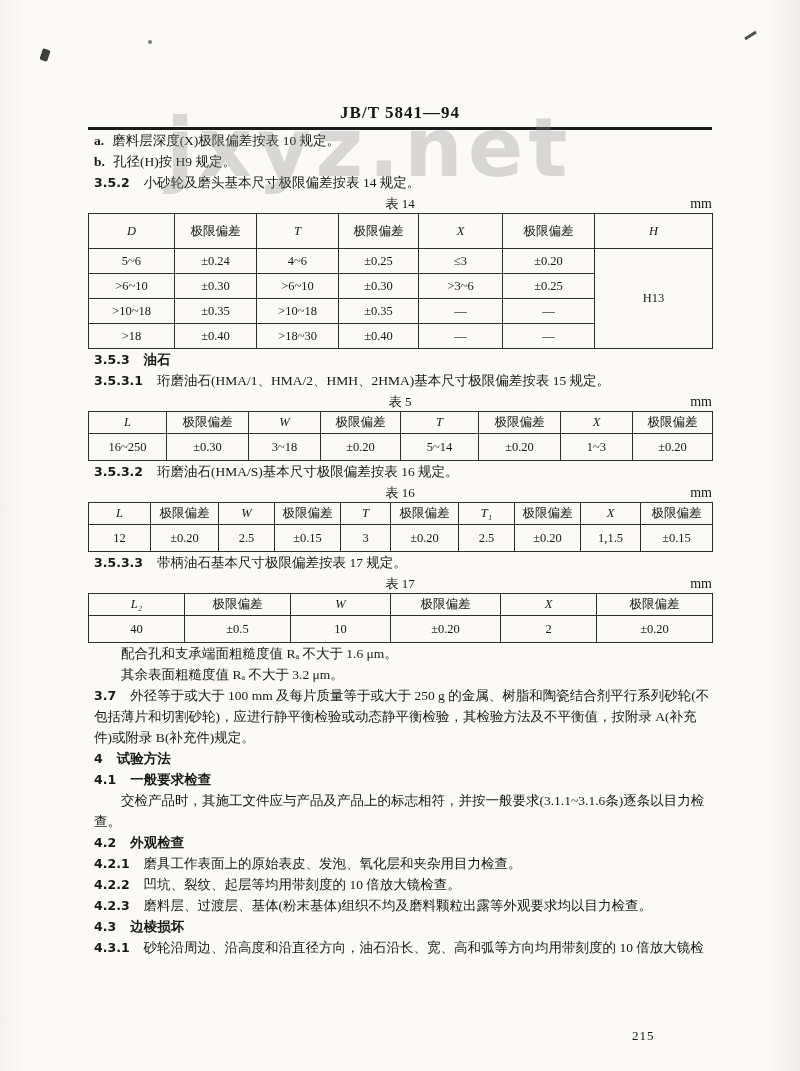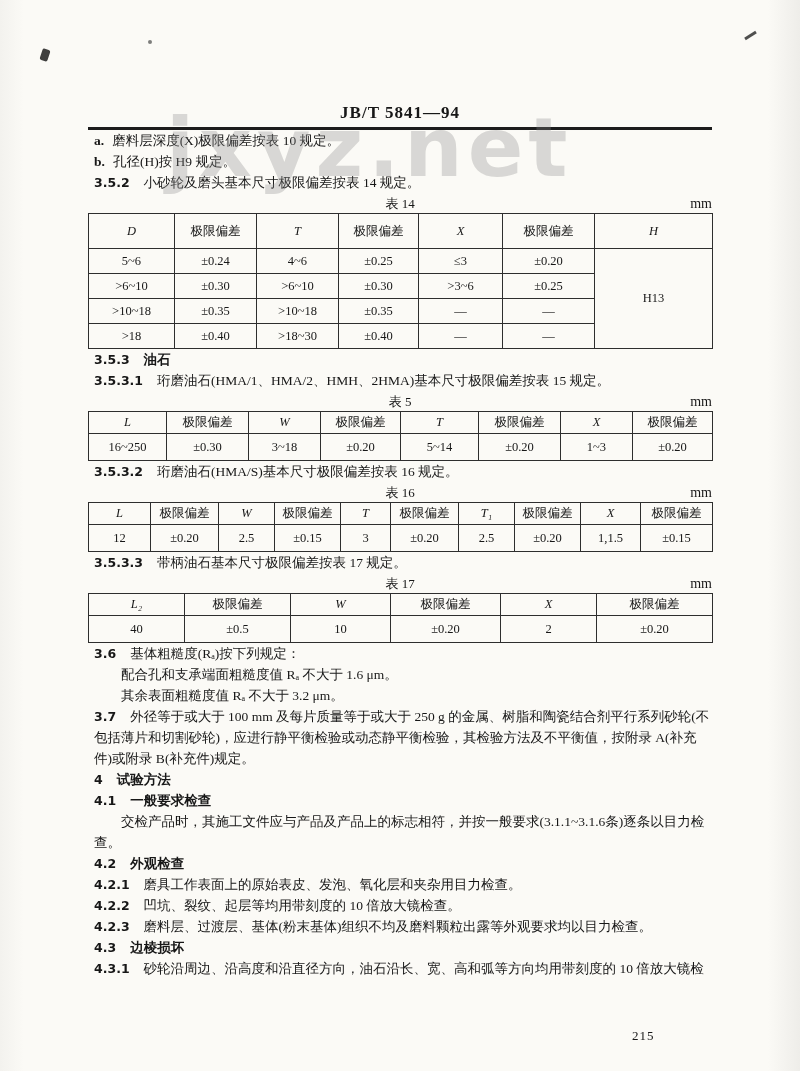--- a/index.html
+++ b/index.html
@@ -257,23 +257,20 @@
           <td>40</td>
           <td>±0.5</td>
           <td>10</td>
           <td>±0.20</td>
           <td>2</td>
           <td>±0.20</td>
         </tr>
       </tbody>
     </table>
 
-    <p class="clause mt10">
-      <span class="num">3.6</span><span class="txt">基体粗糙度(Rₐ)按下列规定：</span>
-    </p>
     <p class="clause indent2">配合孔和支承端面粗糙度值 Rₐ 不大于 1.6 μm。</p>
     <p class="clause indent2">其余表面粗糙度值 Rₐ 不大于 3.2 μm。</p>
 
     <p class="clause mt6">
       <span class="num">3.7</span><span class="txt">外径等于或大于 100 mm 及每片质量等于或大于 250 g 的金属、树脂和陶瓷结合剂平行系列砂轮(不包括薄片和切割砂轮)，应进行静平衡检验或动态静平衡检验，其检验方法及不平衡值，按附录 A(补充件)或附录 B(补充件)规定。</span>
     </p>
 
     <p class="clause head mt20">
       <span class="num">4</span><span class="txt">试验方法</span>
     </p>

